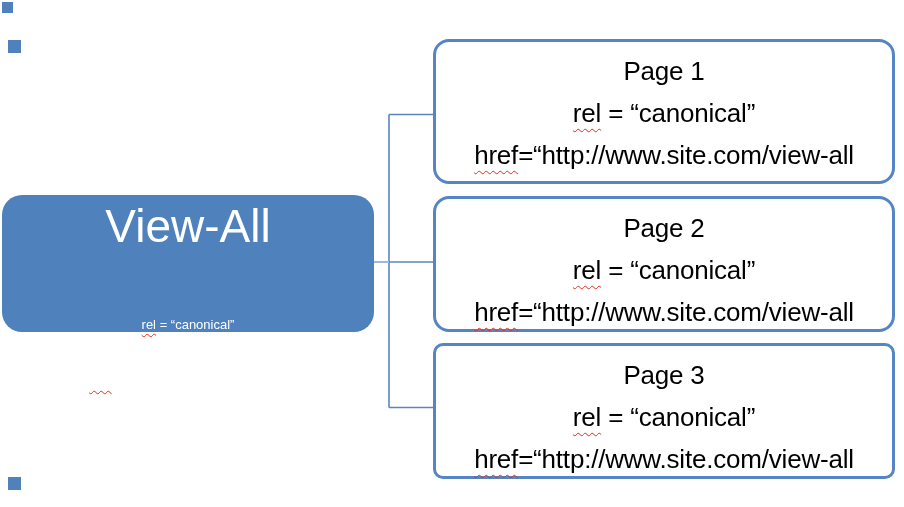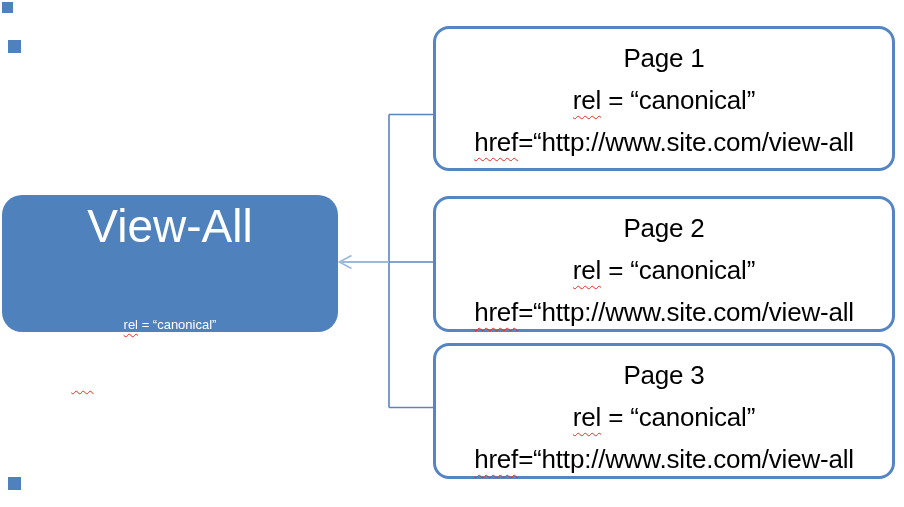--- a/index.html
+++ b/index.html
@@ -15,21 +15,21 @@
   
   .corner-square { position: absolute; background: var(--shape-blue); }
   .sq1 { left: 2px;  top: 2px;   width: 11px; height: 11px; }
   .sq2 { left: 8px;  top: 40px;  width: 13px; height: 13px; }
   .sq3 { left: 8px;  top: 477px; width: 13px; height: 13px; }
 
   
   .viewall-box {
     position: absolute;
     left: 2px; top: 195px;
-    width: 336px; height: 137px;
+    width: 372px; height: 137px;
     background: var(--shape-blue);
     border-radius: 20px;
     color: #ffffff;
     text-align: center;
     box-sizing: border-box;
   }
   .viewall-title {
     margin-top: 2px;
     font-size: 46px;
     line-height: 58px;
@@ -50,23 +50,23 @@
     left: 433px;
     width: 462px;
     background: #ffffff;
     border: 3px solid var(--border-blue);
     border-radius: 16px;
     box-sizing: border-box;
     color: #000000;
     text-align: center;
     padding-top: 8px;
   }
-  .pb1 { top: 26px;  height: 145px; }
+  .pb1 { top: 39px;  height: 145px; }
   .pb2 { top: 196px; height: 136px; }
-  .pb3 { top: 343px; height: 136px; }
+  .pb3 { top: 343px; height: 136px; border-radius: 10px; }
   .page-line {
     font-size: 26px;
     line-height: 42px;
     white-space: pre;
     letter-spacing: -0.2px;
   }
 
   
   .kw-solid {
     text-decoration-thickness: 1.5px;

